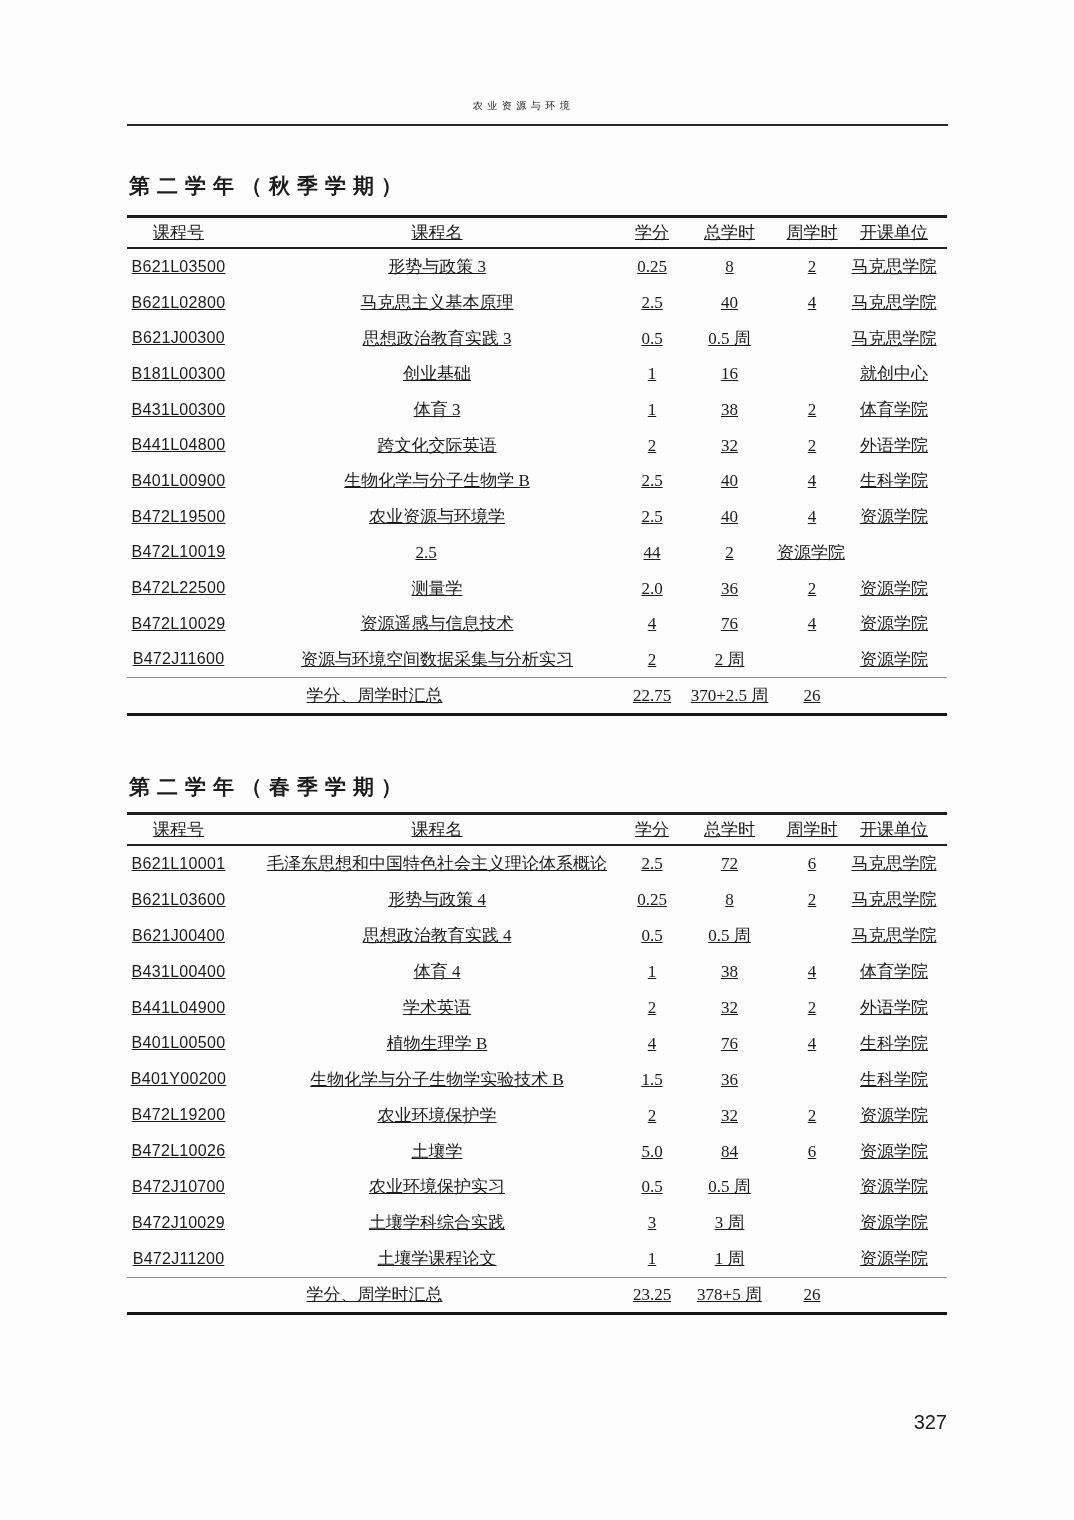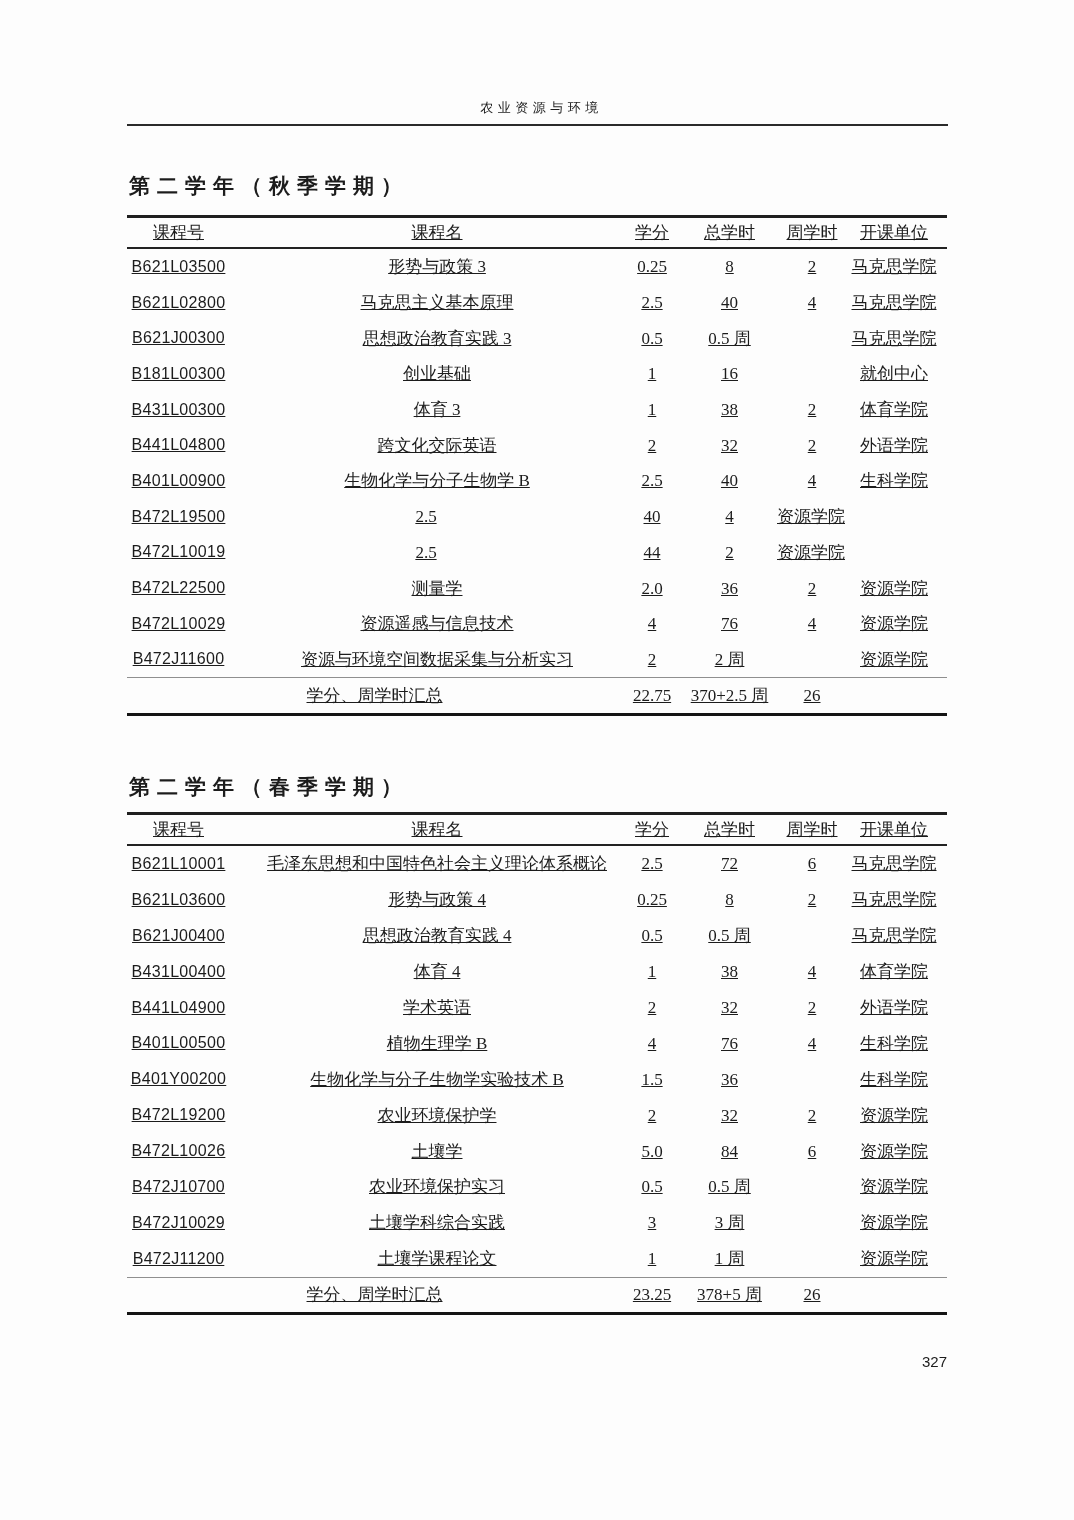--- a/index.html
+++ b/index.html
@@ -3,22 +3,22 @@
 <meta charset="utf-8">
 <style>
   html,body { margin:0; padding:0; background:#ffffff; }
   .page {
     position:relative; width:1074px; height:1520px;
     background:#fdfdfd; color:#1c1c1c;
     font-family:"Liberation Serif", serif;
     overflow:hidden;
   }
   .page-header {
-    position:absolute; top:99px; left:127px; width:821px;
-    text-align:center; font-size:13px; letter-spacing:4.5px;
+    position:absolute; top:99px; left:109px; width:821px;
+    text-align:center; font-size:10px; letter-spacing:4.5px;
     padding-left:4px; white-space:nowrap;
   }
   .header-rule {
     position:absolute; top:124px; left:127px; width:821px; height:2px;
     background:#2a2a2a;
   }
   .sec-title {
     position:absolute; left:129px;
     font-family:"Liberation Sans", sans-serif; font-weight:bold;
     font-size:21px; letter-spacing:7px; white-space:nowrap; line-height:30px;
@@ -45,23 +45,23 @@
   .cell { text-align:center; white-space:nowrap; font-size:17px; line-height:1; }
   .c-name { padding-left:22px; }
   .c-unit { padding-right:6px; }
   .c-code {
     font-family:"Liberation Sans", sans-serif;
     font-size:16px; letter-spacing:0.3px;
   }
   .sum-label { grid-column:1 / 3; }
 
   .page-num {
-    position:absolute; top:1352px; left:847px; width:100px;
+    position:absolute; top:1412px; left:847px; width:100px;
     text-align:right; font-family:"Liberation Sans", sans-serif;
-    font-size:15px; line-height:20px;
+    font-size:20px; line-height:20px;
   }
 </style>
 </head>
 <body>
 
 <div class="page">
 
   <div class="page-header">农业资源与环境</div>
   <div class="header-rule"></div>
 
@@ -128,20 +128,21 @@
         <div class="t-grid t-row">
           <span class="cell c-code">B401L00900</span>
           <span class="cell c-name">生物化学与分子生物学 B</span>
           <span class="cell">2.5</span>
           <span class="cell">40</span>
           <span class="cell">4</span>
           <span class="cell c-unit">生科学院</span>
         </div>
         <div class="t-grid t-row">
           <span class="cell c-code">B472L19500</span>
+          <span class="cell c-name">农业资源与环境学</span>
           <span class="cell">2.5</span>
           <span class="cell">40</span>
           <span class="cell">4</span>
           <span class="cell c-unit">资源学院</span>
         </div>
         <div class="t-grid t-row">
           <span class="cell c-code">B472L10019</span>
           <span class="cell">2.5</span>
           <span class="cell">44</span>
           <span class="cell">2</span>

